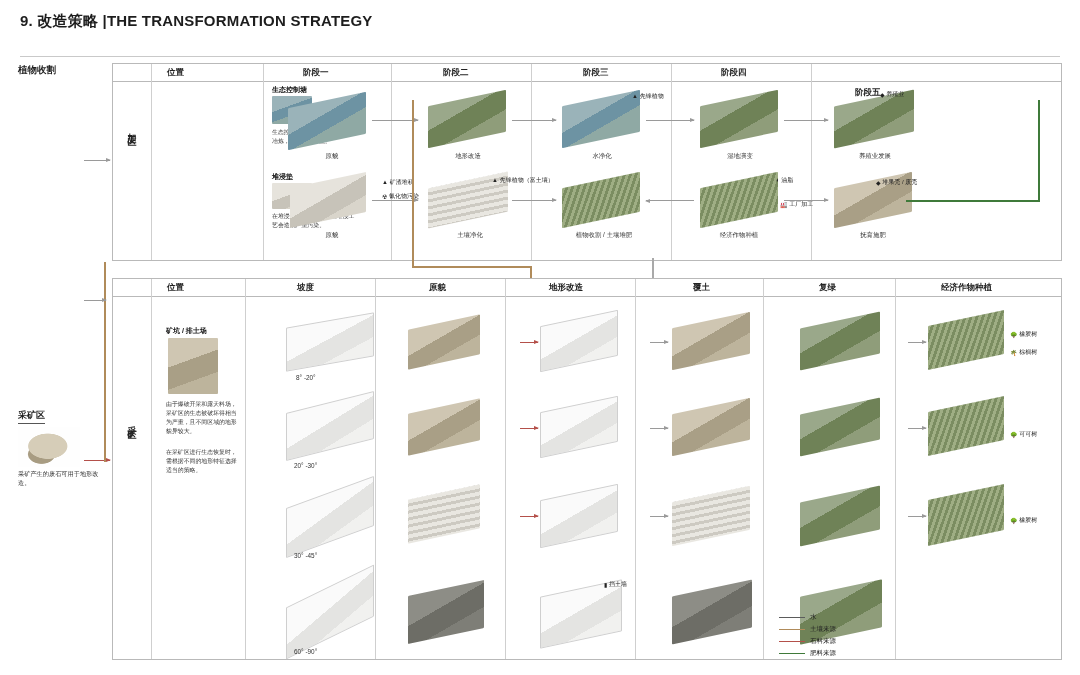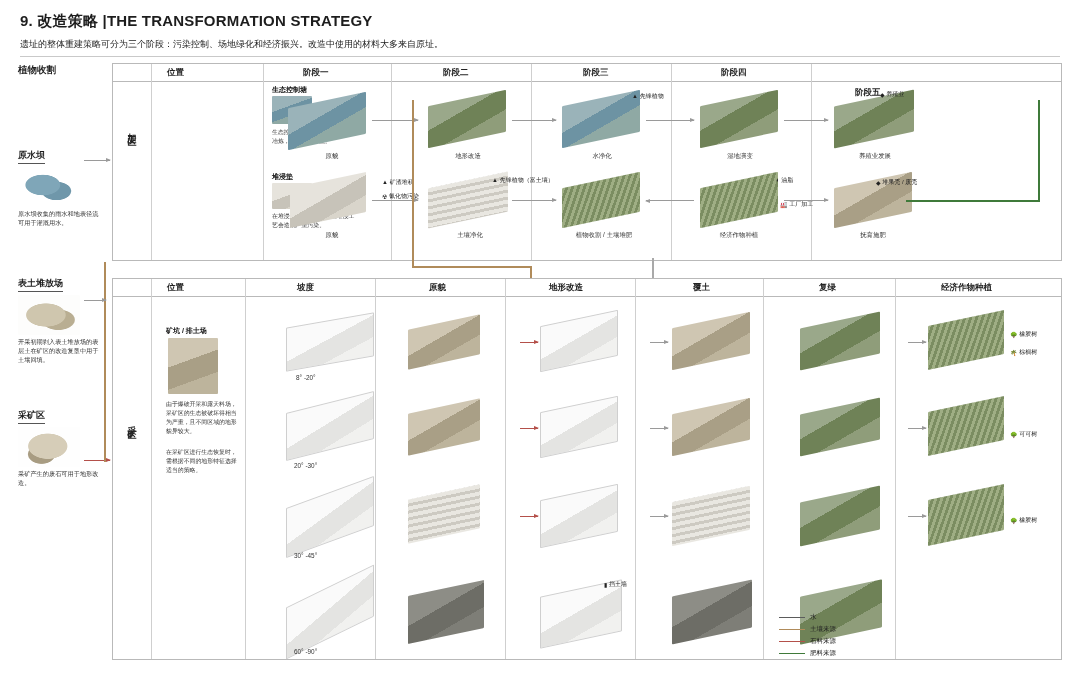--- a/index.html
+++ b/index.html
@@ -83,36 +83,25 @@
 </style>
 </head>
 <body>
 
 <div class="page">
 
   <div class="title">
     <span>9.</span>
     <span>改造策略 |</span><span class="en">THE TRANSFORMATION STRATEGY</span>
   </div>
-  <div class="subtitle">遗址的整体重建策略可分为三个阶段：污染控制、场地绿化和经济振兴。改造中使用的材料大多来自原址。</div>
   <div class="hr"></div>
 
   <div class="mat-source">植物收割</div>
 
-  <div class="src" style="left:18px;top:144px;">
-    <span class="lbl">原水坝</span>
-    <div class="thumb t-water"></div>
-    <div class="desc">原水坝收集的雨水和地表径流可用于灌溉用水。</div>
-  </div>
-
-  <div class="src" style="left:18px;top:272px;">
-    <span class="lbl">表土堆放场</span>
-    <div class="thumb t-soil"></div>
-    <div class="desc">开采初期剥入表土堆放场的表层土在矿区的改造复垦中用于土壤回填。</div>
-  </div>
+
 
   <div class="src" style="left:18px;top:404px;">
     <span class="lbl">采矿区</span>
     <div class="thumb t-mine"></div>
     <div class="desc">采矿产生的废石可用于地形改造。</div>
   </div>
 
   <div class="arrow-h" style="left:84px;top:160px;width:26px;"></div>
   <div class="arrow-red" style="left:84px;top:460px;width:26px;"></div>
   <div class="line" style="left:104px;top:262px;width:2px;height:200px;"></div>

